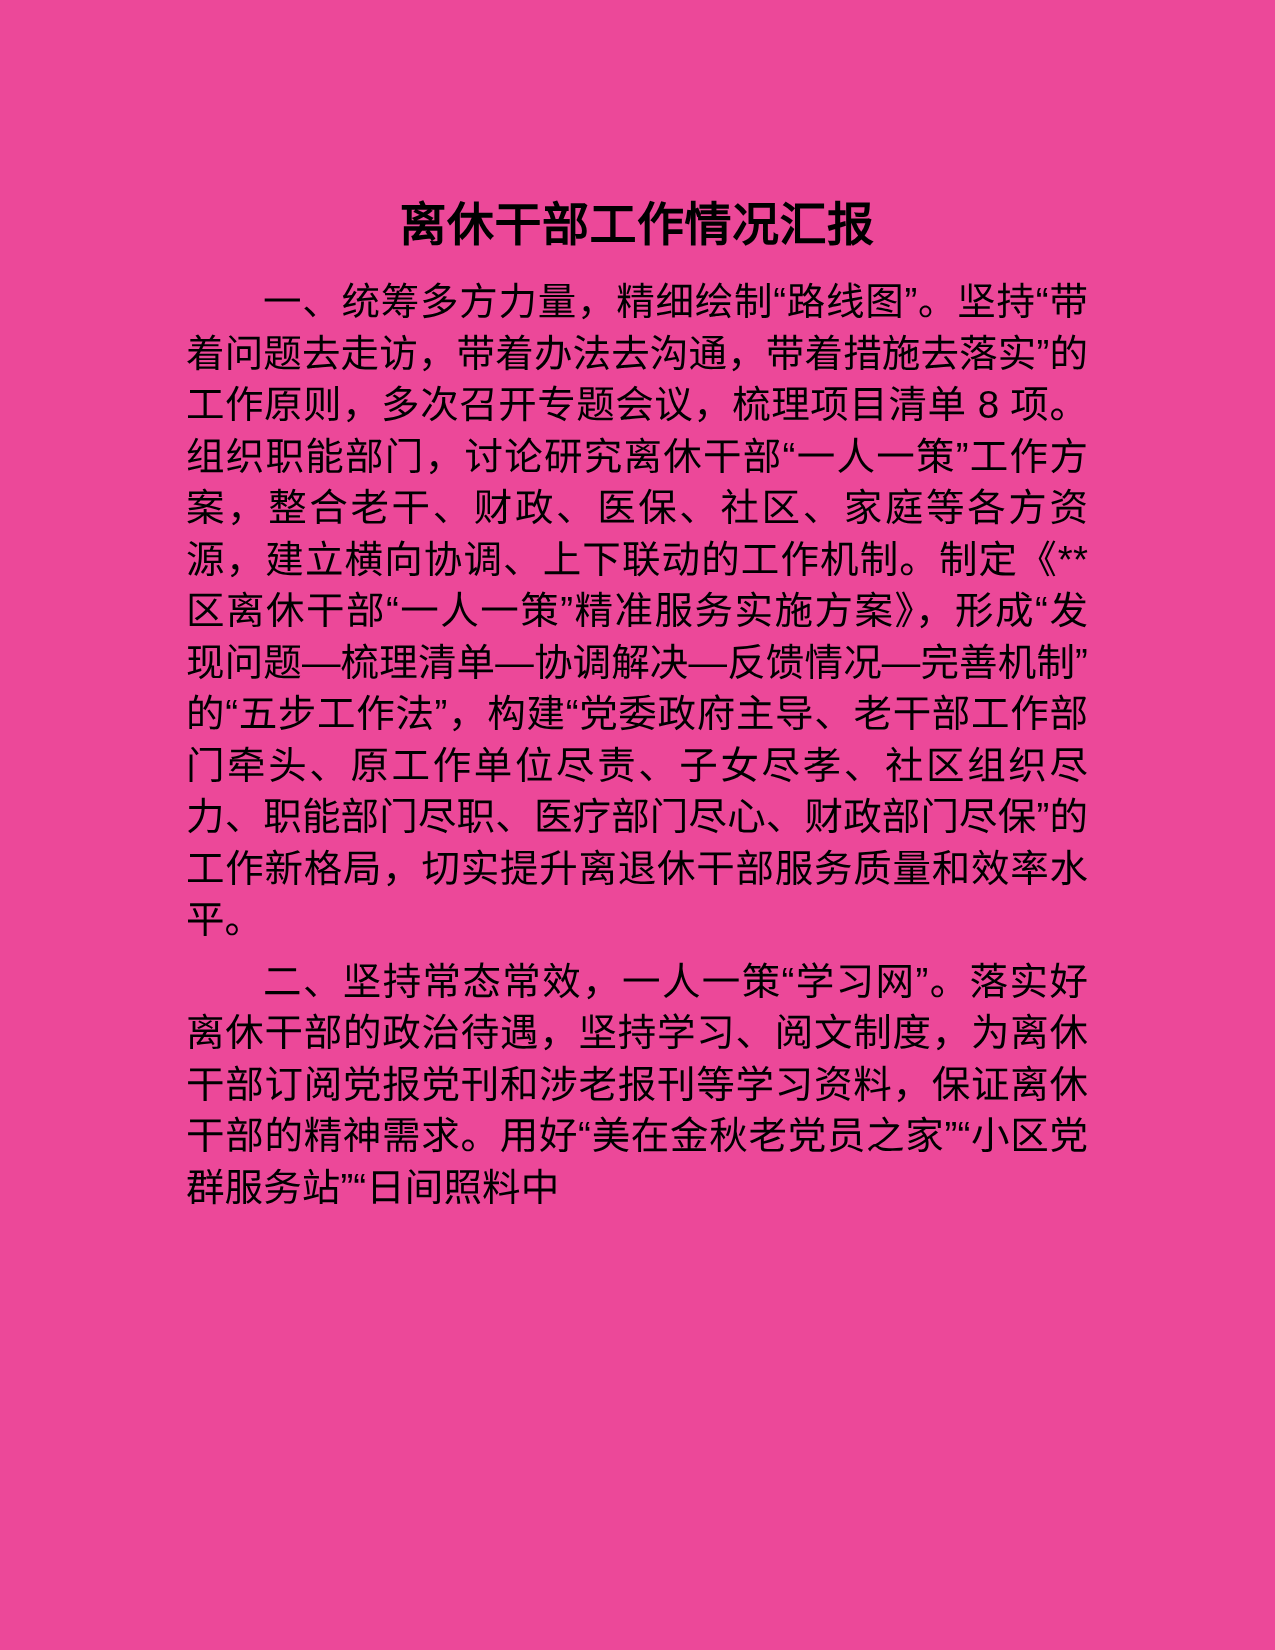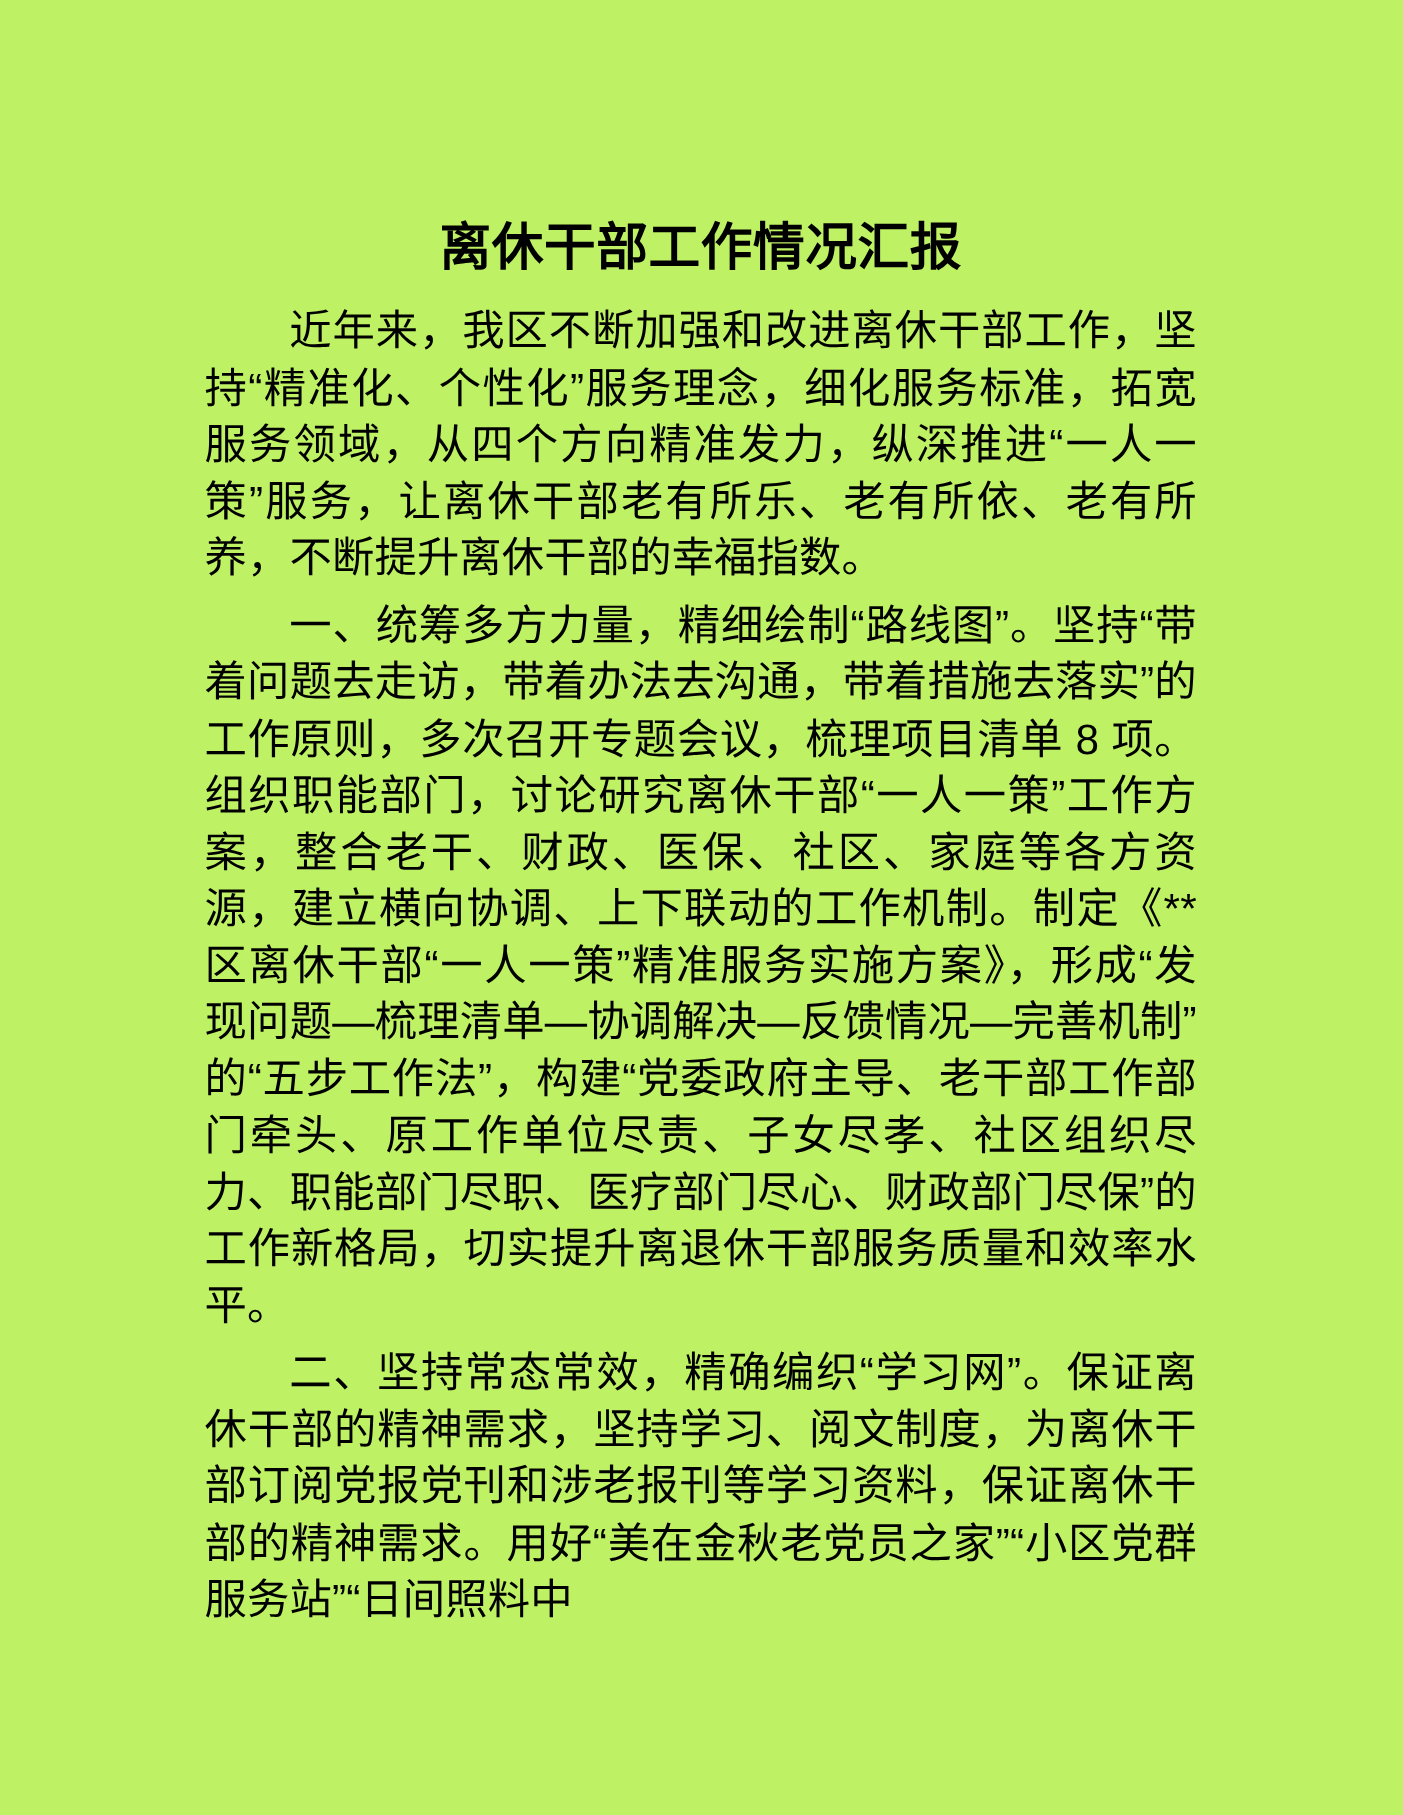--- a/index.html
+++ b/index.html
@@ -6,21 +6,21 @@
   html, body {
     margin: 0;
     padding: 0;
     background: #ffffff;
   }
 
   .page {
     position: relative;
     width: 1275px;
     height: 1650px;
-    background: #bef264;
+    background: #ec4899;
     overflow: hidden;
     box-sizing: border-box;
   }
 
   .doc-body {
     position: absolute;
     left: 186px;
     top: 196px;
     width: 902px;
   }
@@ -56,20 +56,19 @@
   }
 </style>
 </head>
 <body>
 
 <div class="page">
   <div class="doc-body">
 
     <h1 class="doc-title">离休干部工作情况汇报</h1>
 
-    <p class="doc-para">近年来，我区不断加强和改进离休干部工作，坚持“精准化、个性化”服务理念，细化服务标准，拓宽服务领域，从四个方向精准发力，纵深推进“一人一策”服务，让离休干部老有所乐、老有所依、老有所养，不断提升离休干部的幸福指数。</p>
 
     <p class="doc-para">一、统筹多方力量，精细绘制“路线图”。坚持“带着问题去走访，带着办法去沟通，带着措施去落实”的工作原则，多次召开专题会议，梳理项目清单 8 项。组织职能部门，讨论研究离休干部“一人一策”工作方案，整合老干、财政、医保、社区、家庭等各方资源，建立横向协调、上下联动的工作机制。制定《**区离休干部“一人一策”精准服务实施方案》，形成“发现问题—梳理清单—协调解决—反馈情况—完善机制”的“五步工作法”，构建“党委政府主导、老干部工作部门牵头、原工作单位尽责、子女尽孝、社区组织尽力、职能部门尽职、医疗部门尽心、财政部门尽保”的工作新格局，切实提升离退休干部服务质量和效率水平。</p>
 
-    <p class="doc-para">二、坚持常态常效，精确编织“学习网”。保证离休干部的精神需求，坚持学习、阅文制度，为离休干部订阅党报党刊和涉老报刊等学习资料，保证离休干部的精神需求。用好“美在金秋老党员之家”“小区党群服务站”“日间照料中</p>
+    <p class="doc-para">二、坚持常态常效，一人一策“学习网”。落实好离休干部的政治待遇，坚持学习、阅文制度，为离休干部订阅党报党刊和涉老报刊等学习资料，保证离休干部的精神需求。用好“美在金秋老党员之家”“小区党群服务站”“日间照料中</p>
 
   </div>
 </div>
 
 </body></html>

